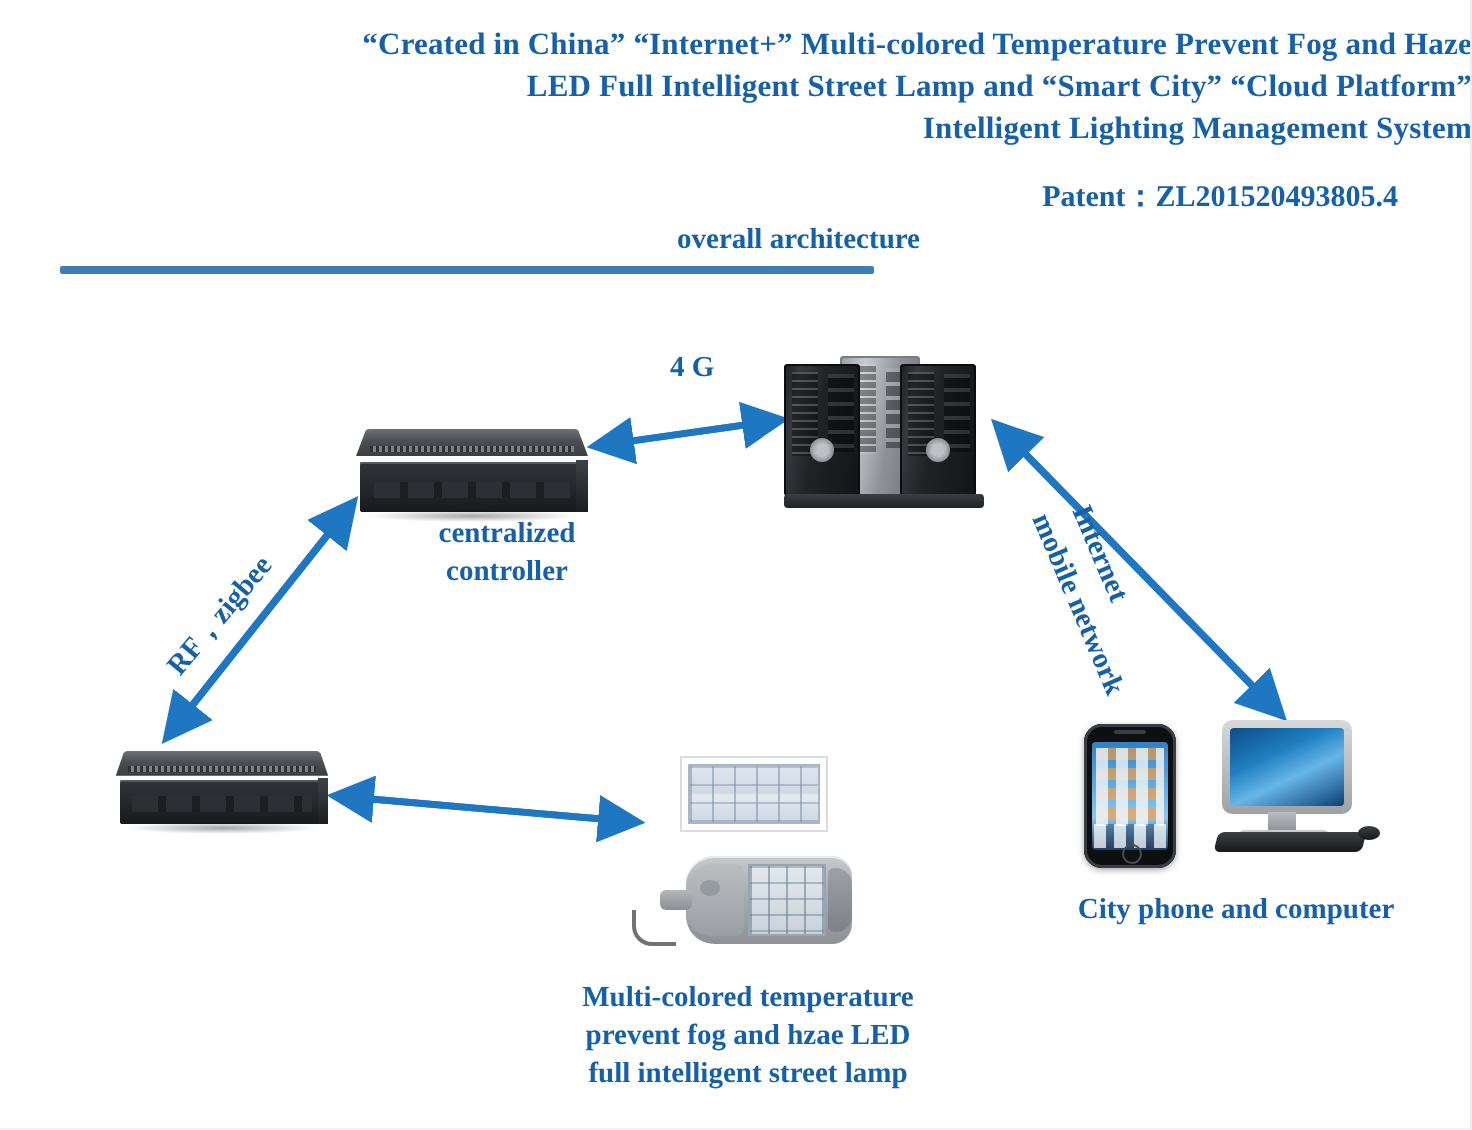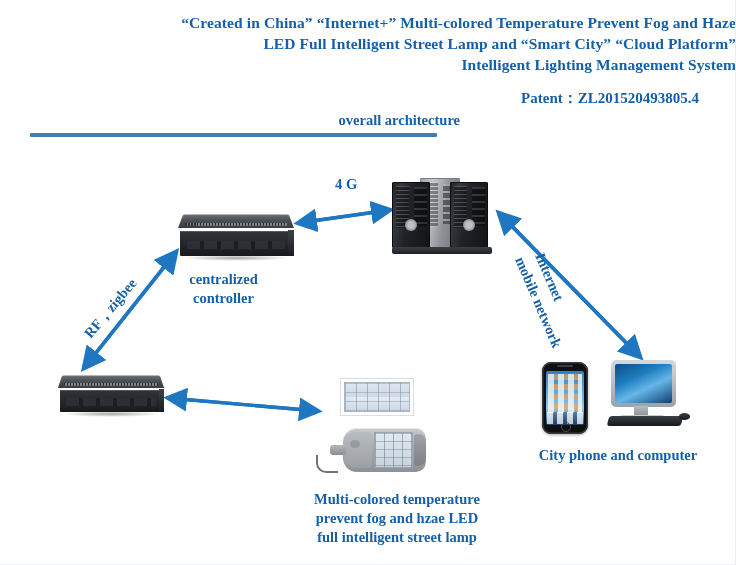--- a/index.html
+++ b/index.html
@@ -276,21 +276,21 @@
   <div class="rot-label" style="left:548px;top:250px;transform:rotate(67deg);">Internet</div>
   <div class="rot-label" style="left:528px;top:254px;transform:rotate(67deg);">mobile network</div>
 
   <div class="ctrlbox" style="left:178px;top:208px;width:116px;height:48px;">
     <div class="top"></div>
     <div class="vent"></div>
     <div class="face"></div>
     <div class="side"></div>
     <div class="shadow"></div>
   </div>
-  <div class="caption" style="left:151px;top:258px;width:145px;margin-top:12px;">centralized
+  <div class="caption" style="left:181px;top:258px;width:145px;">centralized
 controller</div>
 
   <div class="servers" style="left:392px;top:172px;width:100px;height:82px;">
     <div class="tower silver" style="left:28px;width:40px;height:70px;">
       <div class="grill"></div>
       <div class="bays"></div>
     </div>
     <div class="tower black" style="left:0px;width:38px;height:66px;">
       <div class="grill"></div>
       <div class="bays"></div>
@@ -317,21 +317,21 @@
   </div>
 
   <div class="lamp" style="left:330px;top:428px;width:96px;height:44px;">
     <div class="body"></div>
     <div class="head"></div>
     <div class="leds"></div>
     <div class="tailcap"></div>
     <div class="arm"></div>
     <div class="wire"></div>
   </div>
-  <div class="caption" style="left:275px;top:490px;width:244px;">Multi-colored temperature
+  <div class="caption" style="left:252px;top:490px;width:244px;">Multi-colored temperature
 prevent fog and hzae LED
 full intelligent street lamp</div>
 
   <div class="phone" style="left:542px;top:362px;width:46px;height:72px;">
     <div class="speaker"></div>
     <div class="screen">
       <div class="apps"></div>
       <div class="dock"></div>
     </div>
     <div class="home"></div>

